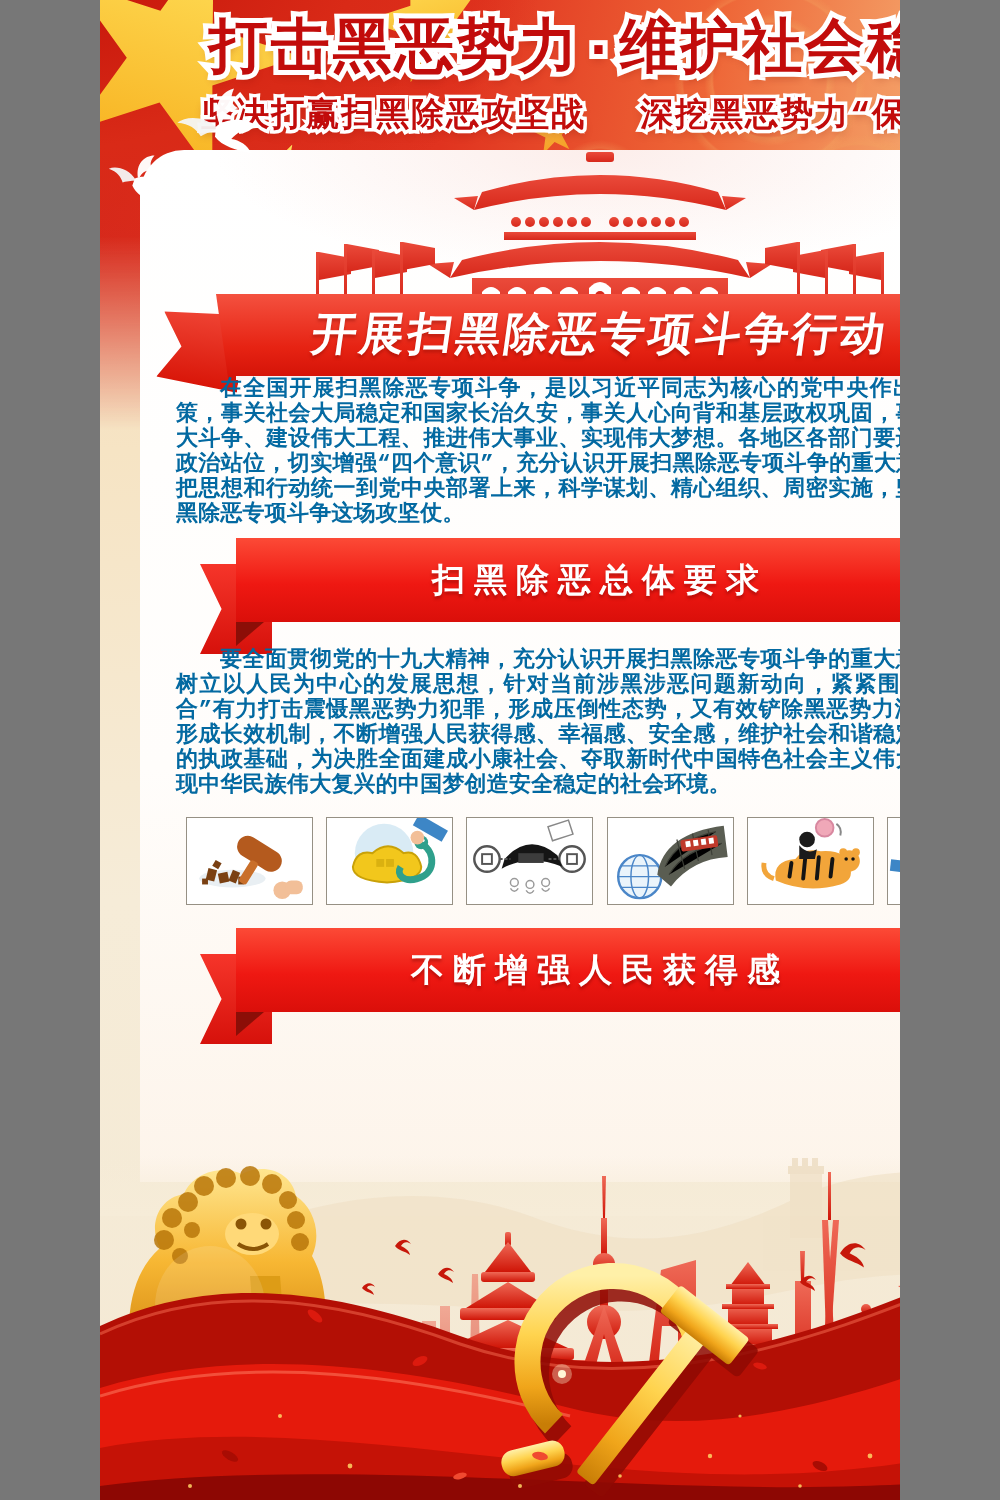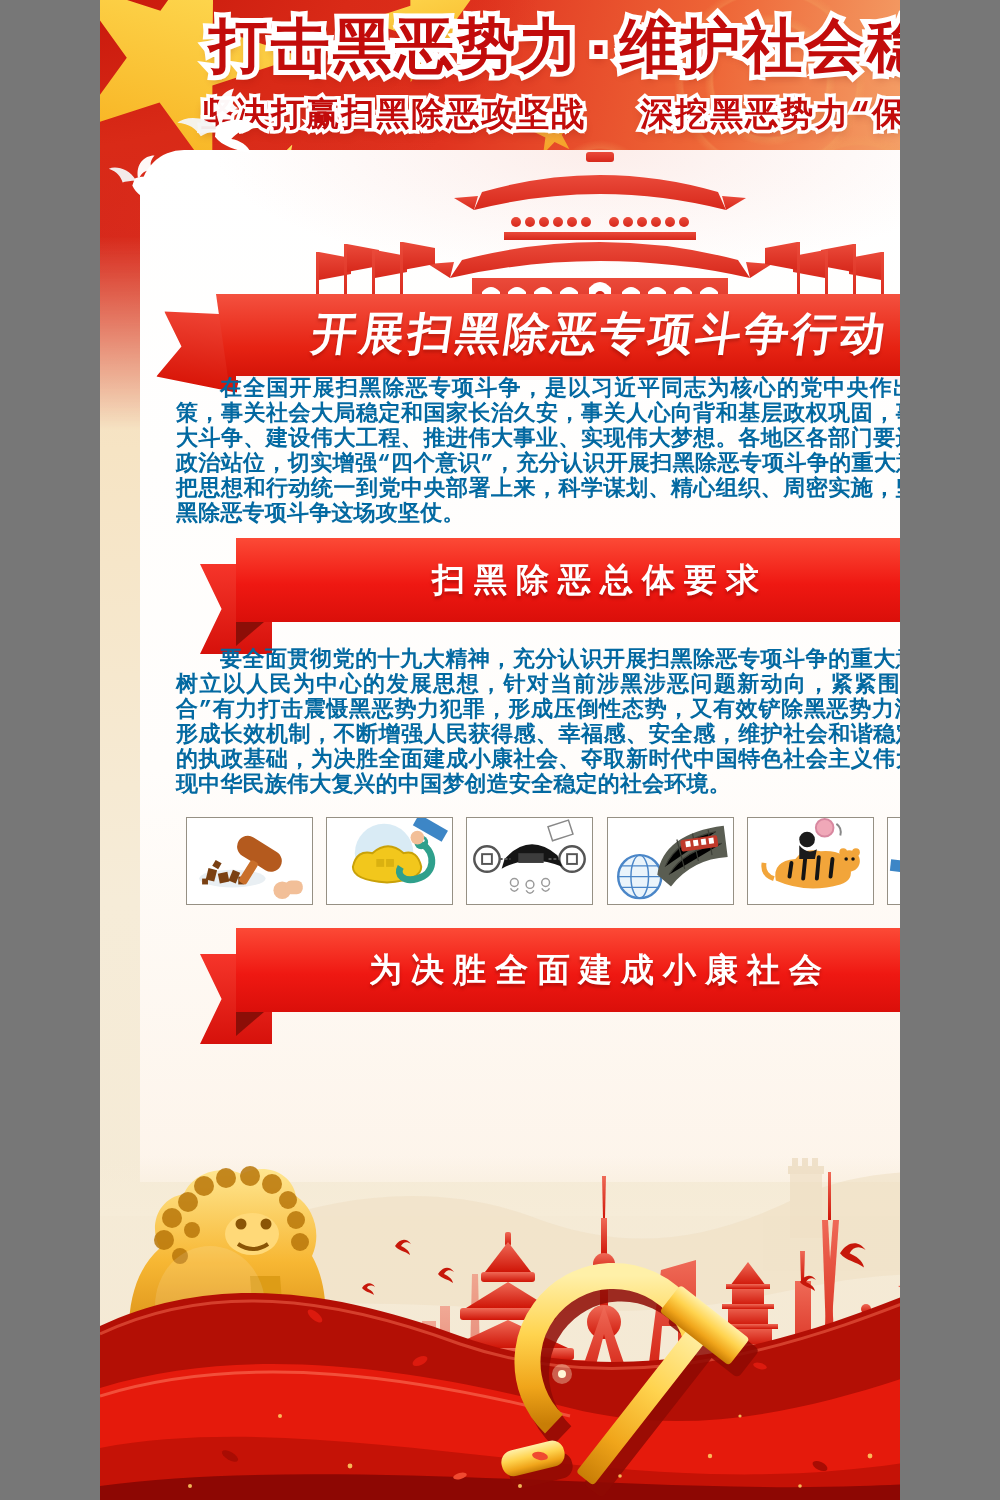--- a/index.html
+++ b/index.html
@@ -374,21 +374,21 @@
       </svg>
     </div>
   </div>
 
   <div class="banner b3">
     <div class="b-end left"></div>
     <div class="b-end right"></div>
     <div class="b-fold left"></div>
     <div class="b-fold right"></div>
     <div class="b-main">
-      <span class="b-text">为决胜全面建成小康社会</span>
+      <span class="b-text">不断增强人民获得感</span>
     </div>
   </div>
 
 
   <svg class="scene" width="1000" height="344" viewBox="0 0 1000 344">
     <defs>
       <linearGradient id="fadeTop" x1="0" y1="0" x2="0" y2="1">
         <stop offset="0" stop-color="#f6ecd8" stop-opacity="0"></stop>
           <stop offset="1" stop-color="#f6ecd8"></stop>
       </linearGradient>

